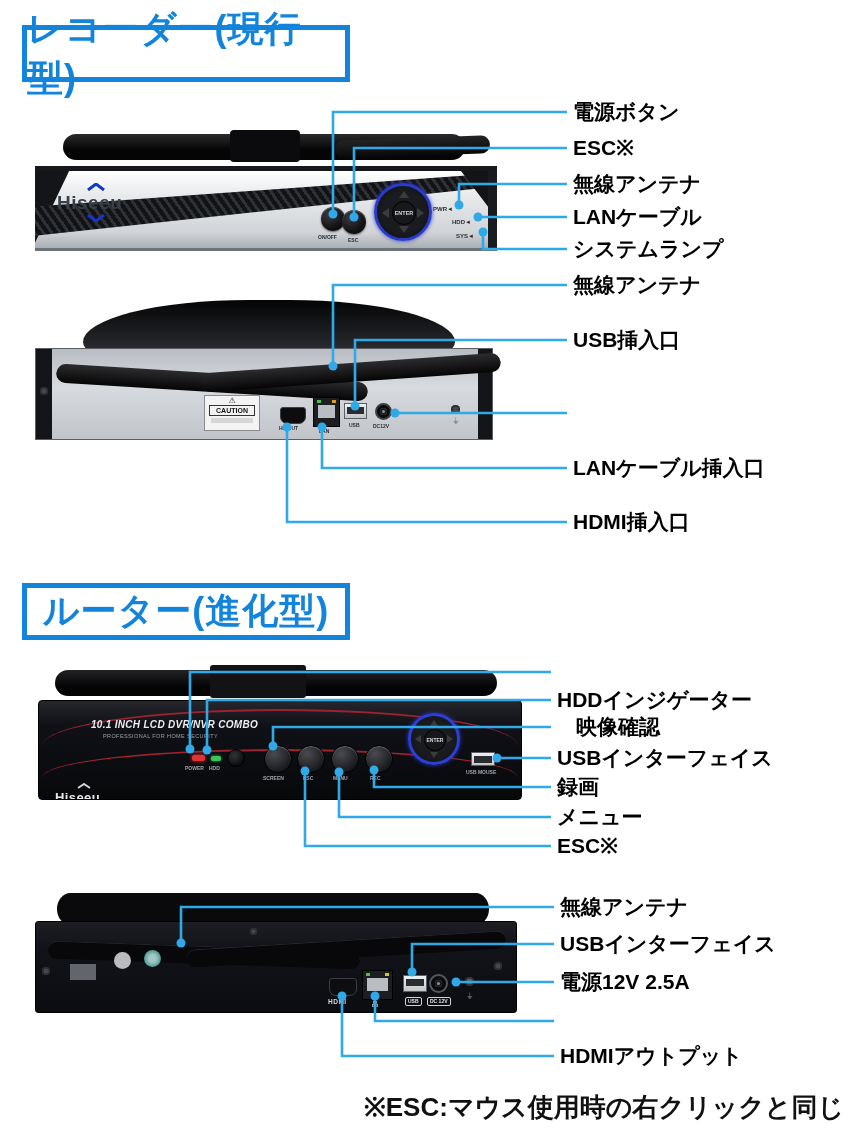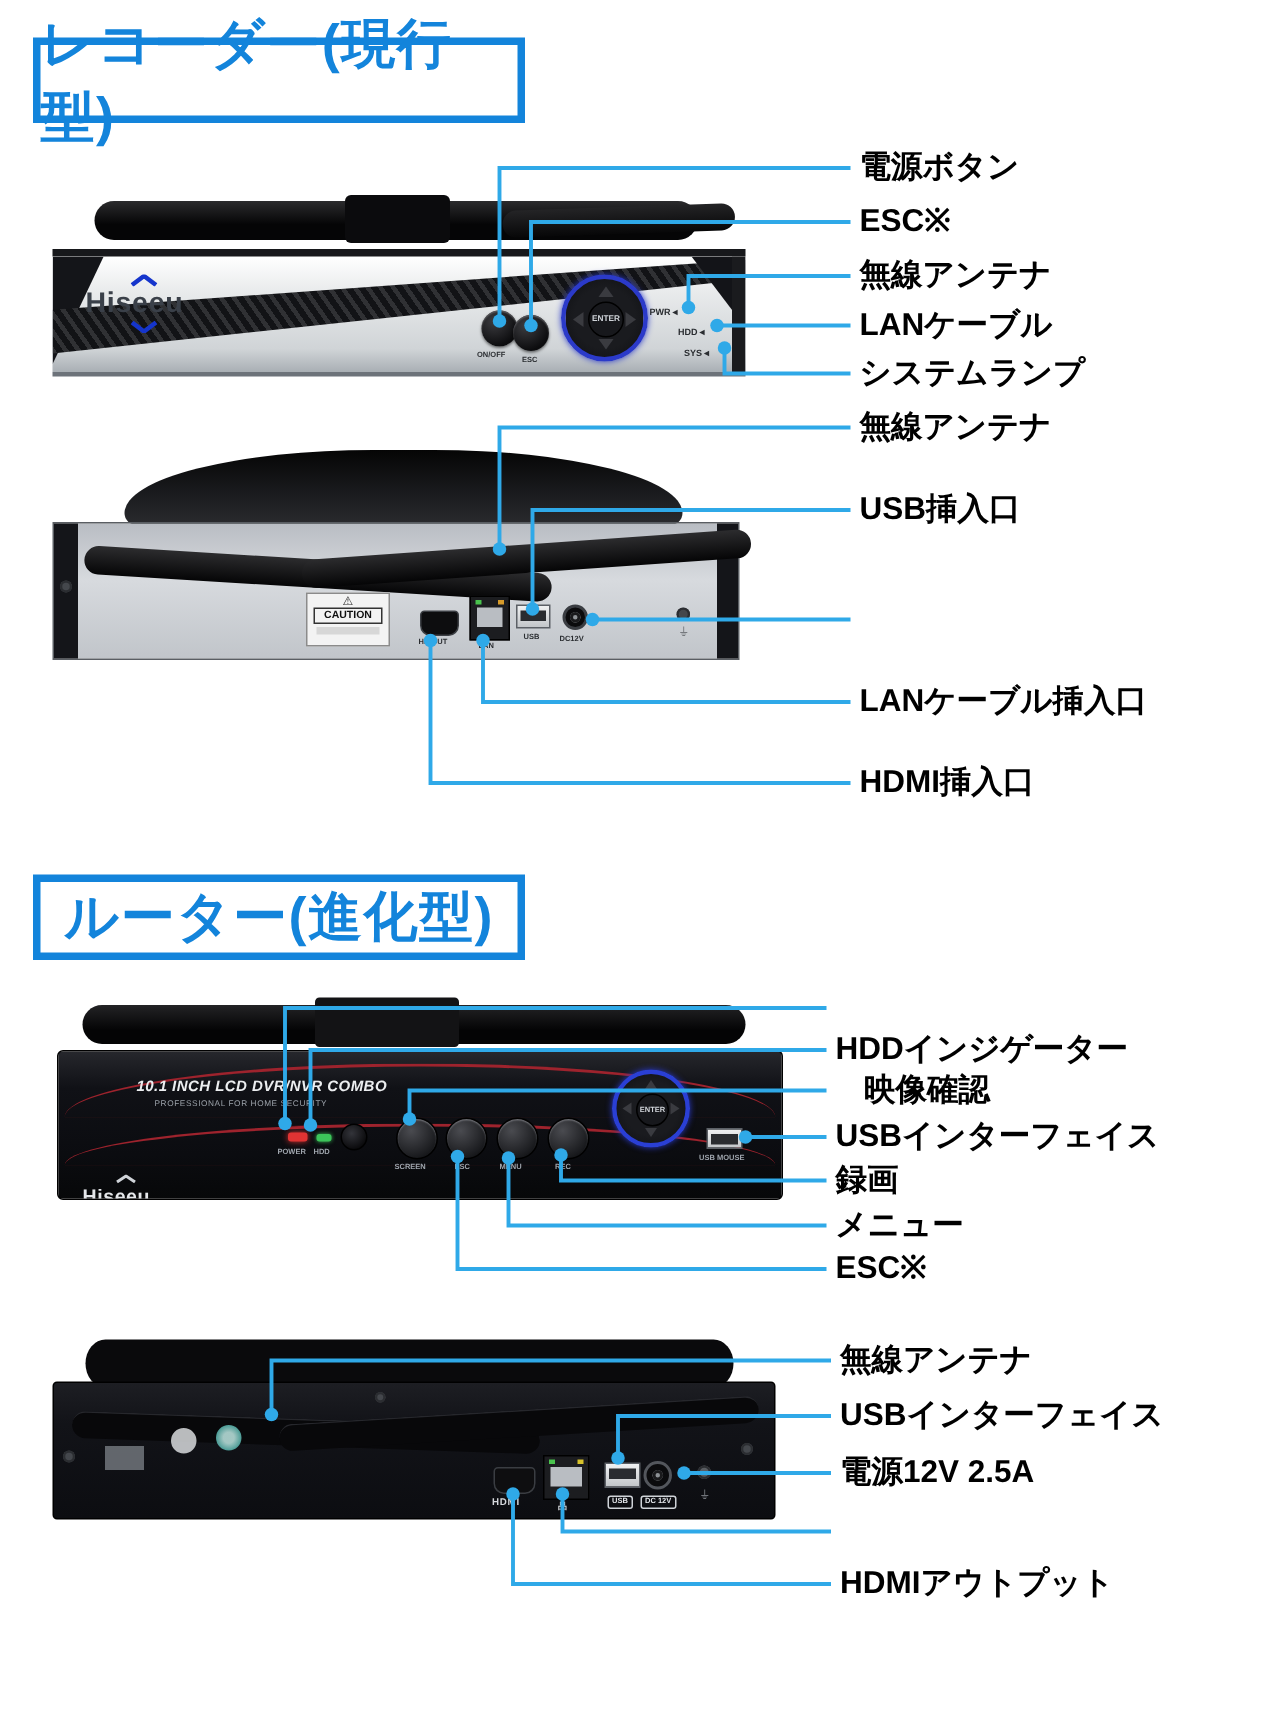--- a/index.html
+++ b/index.html
@@ -327,13 +327,14 @@
   <div class="lbl" style="left:557px;top:745px">USBインターフェイス</div>
   <div class="lbl" style="left:557px;top:774px">録画</div>
   <div class="lbl" style="left:557px;top:804px">メニュー</div>
   <div class="lbl" style="left:557px;top:833px">ESC※</div>
 
   <div class="lbl" style="left:560px;top:894px">無線アンテナ</div>
   <div class="lbl" style="left:560px;top:931px">USBインターフェイス</div>
   <div class="lbl" style="left:560px;top:969px">電源12V 2.5A</div>
   <div class="lbl" style="left:560px;top:1043px">HDMIアウトプット</div>
 
+  <div class="note">※ESC:マウス使用時の右クリックと同じ</div>
 </div>
 
 </body></html>

